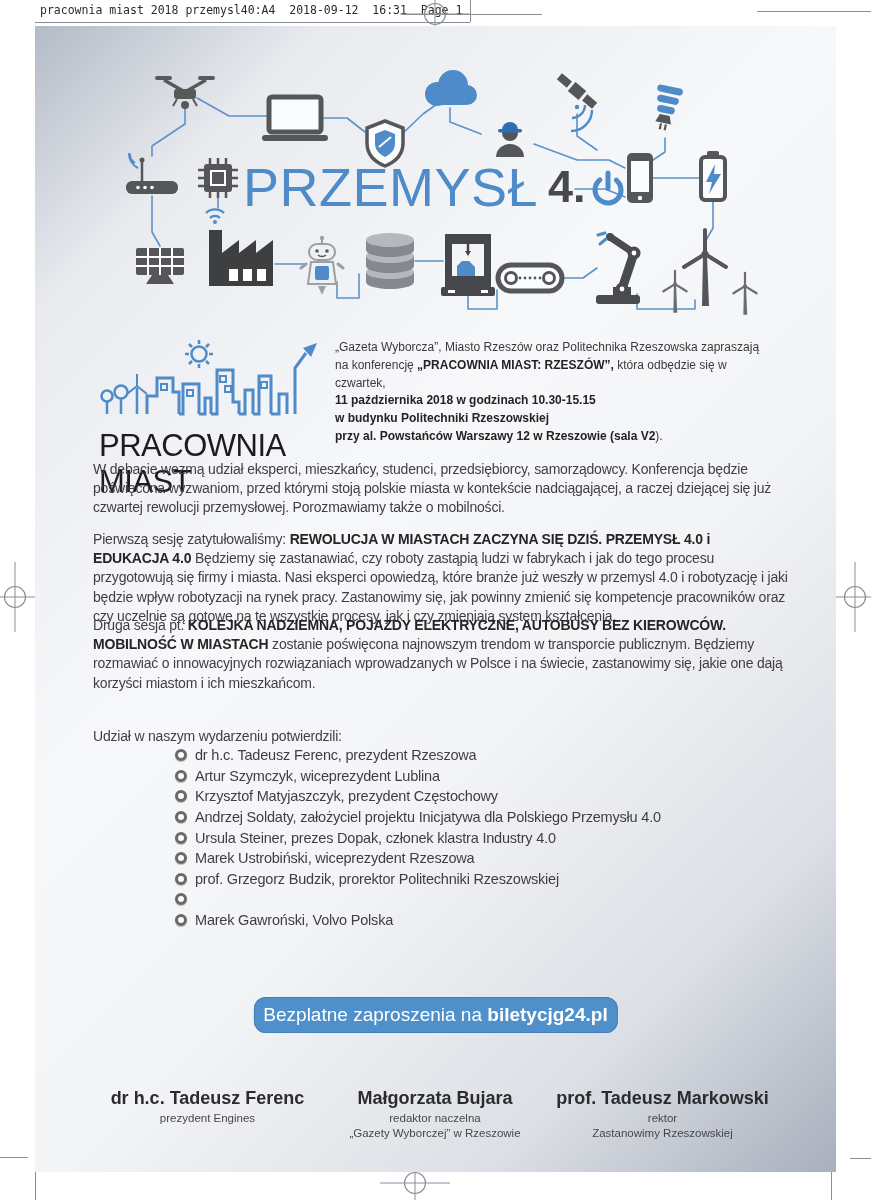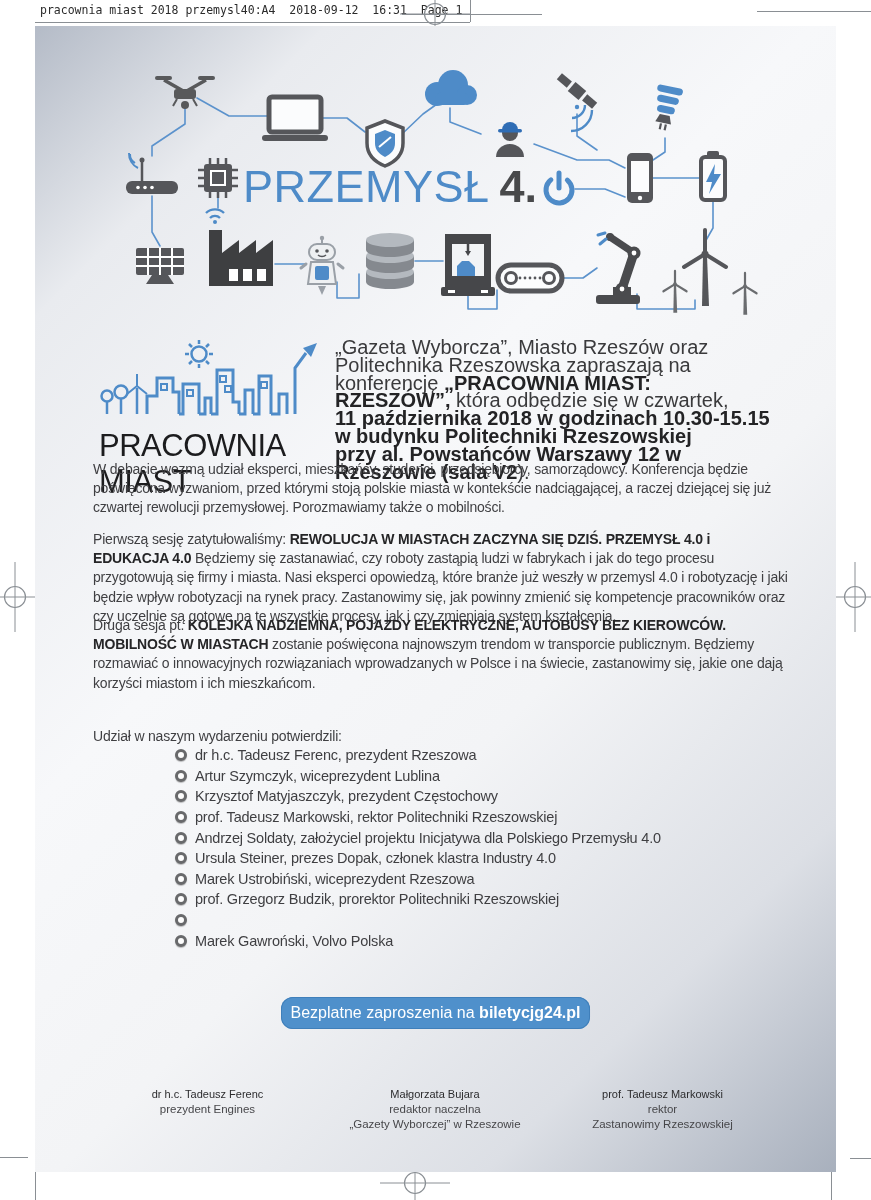--- a/index.html
+++ b/index.html
@@ -10,53 +10,53 @@
           font-size:11.5px;color:#2b2b2b;white-space:pre;}
   .mark-line{position:absolute;background:#8a8f94;}
   .regmark{position:absolute;}
   
   .sheet{position:absolute;left:35px;top:26px;width:801px;height:1146px;overflow:hidden;
          background:linear-gradient(135deg,#b4bbc7 0%,#e9ebef 15%,#f7f8fa 40%,#f3f4f6 60%,#dcdfe5 82%,#a8b0bd 100%);}
   
   .iot{position:absolute;left:62px;top:30px;width:690px;height:268px;}
   .iot svg.net{position:absolute;left:0;top:0;}
   .iot-title{position:absolute;left:146px;top:104px;display:flex;align-items:center;height:54px;}
-  .iot-title .word{font-size:45px;font-weight:400;color:#4e8bc8;letter-spacing:.5px;}
+  .iot-title .word{font-size:54px;font-weight:400;color:#4e8bc8;letter-spacing:.5px;}
   .iot-title .num{font-size:45px;font-weight:700;color:#48494b;margin-left:10px;}
   .iot-title .power{margin-left:3px;}
   
   .brand{position:absolute;left:64px;top:314px;width:240px;}
   .brand-name{margin-top:2px;font-size:31px;font-weight:400;letter-spacing:-.5px;color:#1c1c1e;}
   
-  .invite{position:absolute;left:300px;top:313px;width:436px;font-size:20px;line-height:17.8px;color:#3a3a3c;margin:0;}
+  .invite{position:absolute;left:300px;top:313px;width:436px;font-size:12px;line-height:17.8px;color:#3a3a3c;margin:0;}
   .invite strong{color:#232325;}
   .para{position:absolute;left:58px;width:696px;font-size:14px;line-height:19.2px;color:#3f3f42;
         letter-spacing:-.2px;margin:0;}
   .para strong{color:#252527;}
   .p1{top:434px;}
   .p2{top:504px;}
   .p3{top:590px;}
   .confirm{top:701px;}
   .participants{position:absolute;left:140px;top:719px;list-style:none;margin:0;padding:0;
         font-size:14.5px;color:#3f3f42;letter-spacing:-.2px;}
   .participants li{display:flex;align-items:center;height:20.6px;}
   .bullet{flex:none;width:6px;height:6px;border:3px solid #68696b;border-radius:50%;
         background:#fdfdfd;margin-right:8px;box-shadow:0 1px 1px rgba(0,0,0,.25);}
   
   .banner-row{position:absolute;left:0;top:971px;width:801px;height:32px;}
   .stub{position:absolute;top:15px;height:2px;background:#6b9fd4;}
   .stub.l{left:256px;width:40px;}
   .stub.r{right:256px;width:40px;}
   .banner{position:absolute;left:50%;transform:translateX(-50%);top:0;background:#4f90cb;color:#fff;
-        border-radius:12px;padding:7px 10px;font-size:16px;white-space:nowrap;box-shadow:0 0 0 1px #3f7fba inset;}
+        border-radius:12px;padding:7px 10px;font-size:19px;white-space:nowrap;box-shadow:0 0 0 1px #3f7fba inset;}
   .banner strong{font-weight:700;}
   
   .signatures{position:absolute;left:60px;top:1062px;width:680px;display:flex;justify-content:space-between;}
   .sig-col{width:225px;text-align:center;}
-  .sig-name{font-size:11px;font-weight:400;color:#2c2c2e;}
+  .sig-name{font-size:18px;font-weight:700;color:#2c2c2e;}
   .sig-role{font-size:11.5px;color:#47474a;line-height:15px;margin-top:2px;}
 </style>
 </head>
 <body>
 
 <div class="canvas">
 
   <div class="proof-header">pracownia miast 2018 przemysl40:A4  2018-09-12  16:31  Page 1</div>
   <div class="mark-line" style="left:35px;top:22px;width:435px;height:1px;"></div>
   <div class="mark-line" style="left:470px;top:0;width:1px;height:22px;"></div>
@@ -397,24 +397,20 @@
       <li>
           <span class="bullet"></span>
           <span>Artur Szymczyk, wiceprezydent Lublina</span>
         </li>
       <li>
           <span class="bullet"></span>
           <span>Krzysztof Matyjaszczyk, prezydent Częstochowy</span>
         </li>
       <li>
           <span class="bullet"></span>
-          <span>prof. Tadeusz Markowski, rektor Politechniki Rzeszowskiej</span>
-        </li>
-      <li>
-          <span class="bullet"></span>
           <span>Andrzej Soldaty, założyciel projektu Inicjatywa dla Polskiego Przemysłu 4.0</span>
         </li>
       <li>
           <span class="bullet"></span>
           <span>Ursula Steiner, prezes Dopak, członek klastra Industry 4.0</span>
         </li>
       <li>
           <span class="bullet"></span>
           <span>Marek Ustrobiński, wiceprezydent Rzeszowa</span>
         </li>

